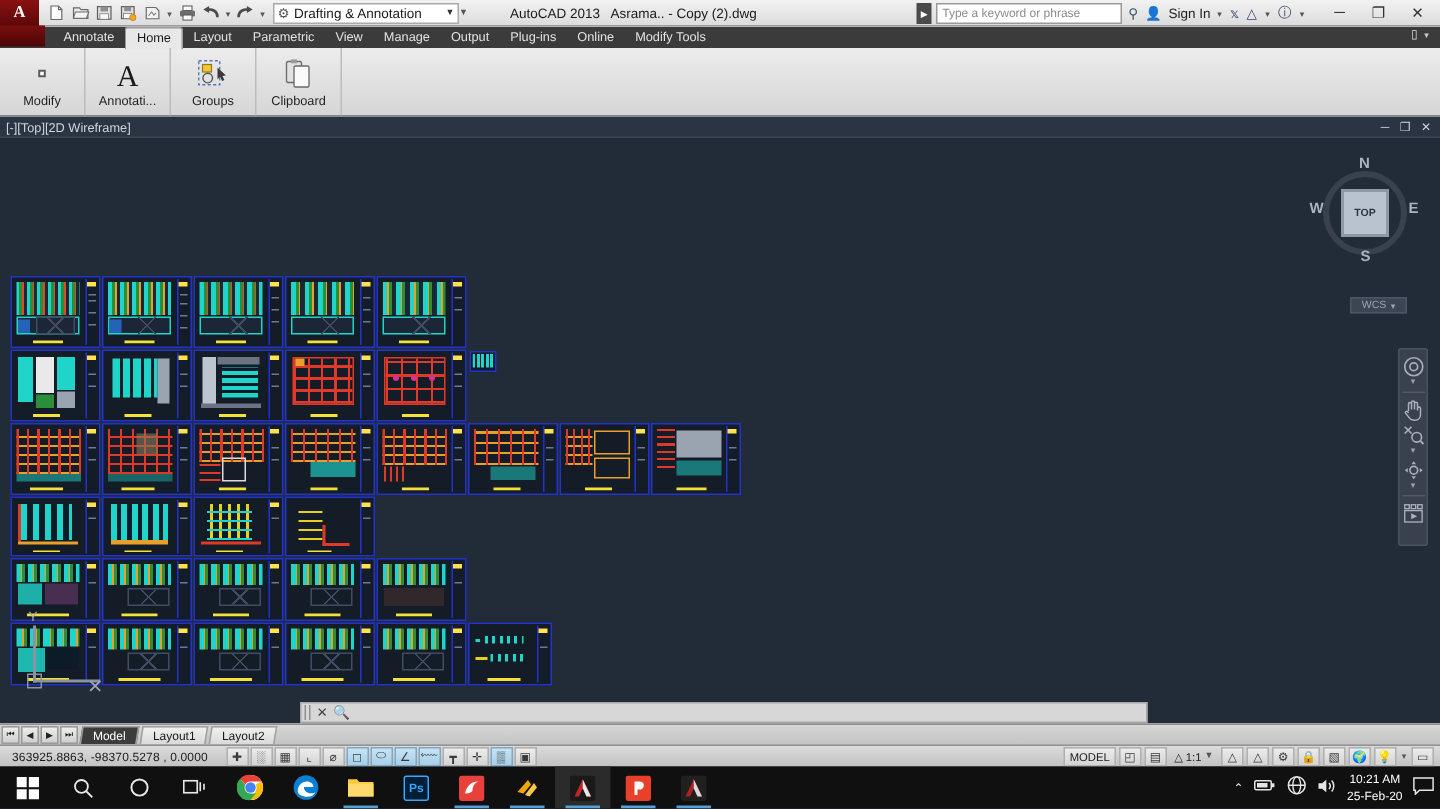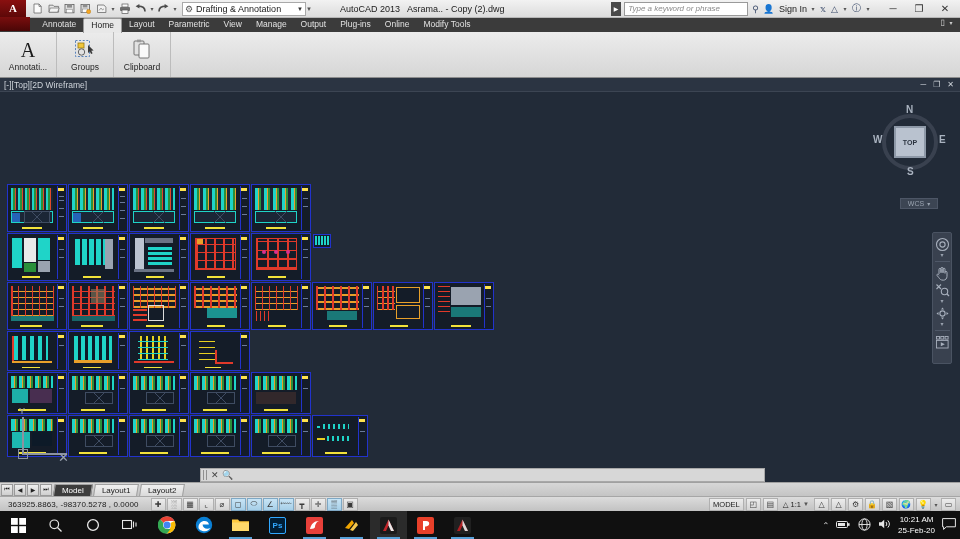--- a/index.html
+++ b/index.html
@@ -42,21 +42,21 @@
     display: flex; align-items: center; gap: 7px;
     font-size: 9px; color: #1a1a1a;
   }
   .title-right {
     margin-left: auto; display: flex; align-items: center;
     gap: 3px; padding-right: 2px; height: 18px;
   }
   .search-box {
     width: 124px; height: 14px; background: #fff; border: 1px solid #9a9a9a;
     display: flex; align-items: center; font-size: 8px; color: #8b8b8b;
-    font-style: italic; padding-left: 3px;
+    padding-left: 3px;
   }
   .search-arrow {
     width: 10px; height: 14px; background: #4a4a4a; color: #fff;
     font-size: 6px; display: flex; align-items: center; justify-content: center;
   }
   .tb-ico { font-size: 9px; color: #3a4a6a; padding: 0 1px; }
   .signin { font-size: 9px; color: #222; }
   .wincontrols { display: flex; align-items: center; margin-left: 6px; }
   .wc { width: 26px; height: 18px; display: flex; align-items: center;
         justify-content: center; font-size: 10px; color: #333; }
@@ -399,20 +399,29 @@
   <div class="rtab-right">
     <span style="font-size:8px;color:#ddd">▯</span>
     <span class="mini-caret" style="color:#ccc">▾</span>
   </div>
 </div>
 
 <div class="ribbon">
   <div class="panel">
     <div class="panel-ico">
       <svg width="22" height="22" viewBox="0 0 22 22">
+          <rect x="8.5" y="8.5" width="5" height="5" fill="#5a5a5a"></rect>
+          <rect x="9.8" y="9.8" width="2.4" height="2.4" fill="#fff"></rect>
+        </svg>
+    </div>
+    <div class="panel-label">Modify</div>
+  </div>
+  <div class="panel">
+    <div class="panel-ico">
+      <svg width="22" height="22" viewBox="0 0 22 22">
           <text x="11" y="19" font-size="20" font-family="Liberation Serif, serif" text-anchor="middle" fill="#1a1a1a">A</text>
         </svg>
     </div>
     <div class="panel-label">Annotati...</div>
   </div>
   <div class="panel">
     <div class="panel-ico">
       <svg width="24" height="22" viewBox="0 0 24 22">
           <rect x="2.5" y="2.5" width="14" height="16" fill="none" stroke="#4a78b8" stroke-width=".9" stroke-dasharray="2 1.6"></rect>
           <rect x="5" y="5" width="6" height="5" fill="#f0c63c" stroke="#9a7a10" stroke-width=".8"></rect>

